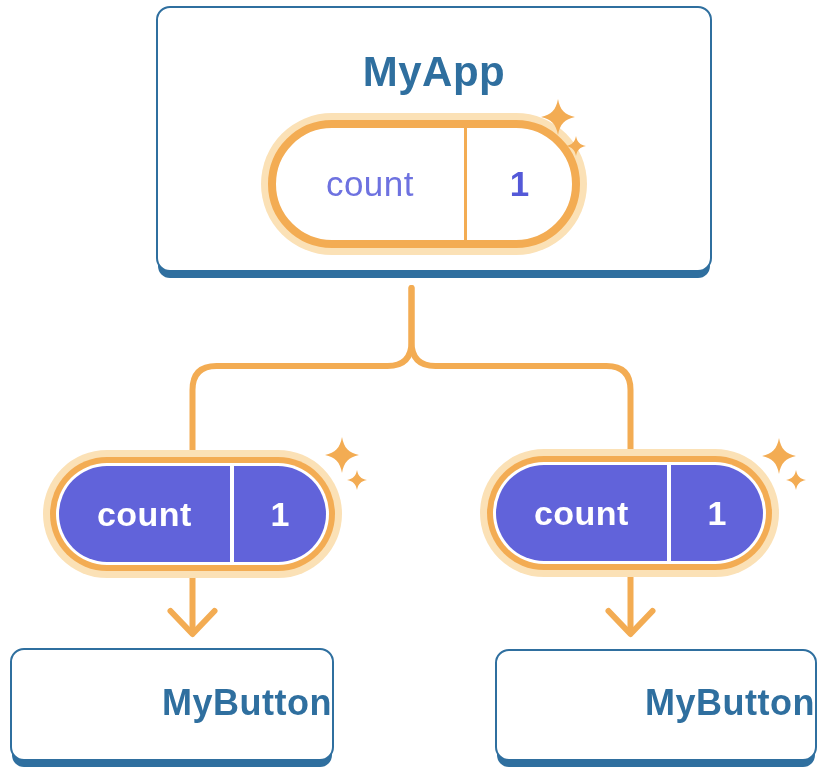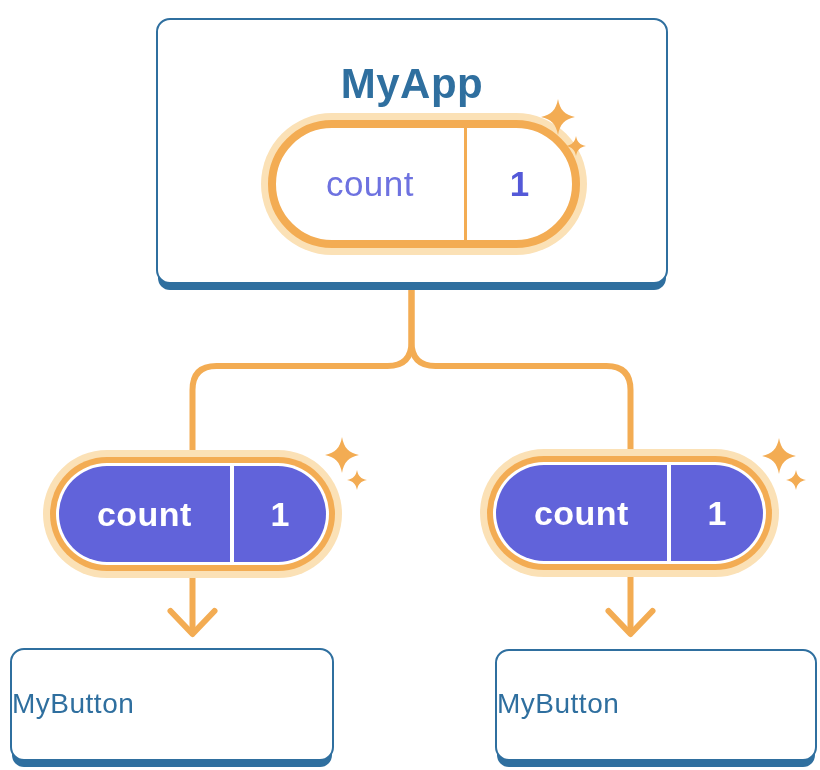--- a/index.html
+++ b/index.html
@@ -8,30 +8,30 @@
     font-family:"Liberation Sans", sans-serif;
   }
   
   .card{
     position:absolute;background:#fff;
     border:2.5px solid var(--blue,#2f6f9f);
     border-radius:14px;
     box-shadow:0 8px 0 -2px var(--blue,#2f6f9f);
     z-index:2;
   }
-  .card-root{left:156px;top:18px;width:508px;height:262px;}
+  .card-root{left:156px;top:6px;width:508px;height:262px;padding-left:44px;}
   .card-child-left{left:10px;top:648px;width:320px;height:109px;}
   .card-child-right{left:495px;top:649px;width:318px;height:108px;}
   .card-title{
     position:absolute;left:0;right:0;top:40px;text-align:center;
     font-size:42px;font-weight:700;letter-spacing:.5px;color:var(--blue,#2f6f9f);
   }
   .child-title{
     position:absolute;left:0;right:0;top:50%;transform:translateY(-54%);
-    text-align:left;font-size:28px;font-weight:400;letter-spacing:.5px;
+    text-align:right;font-size:36px;font-weight:700;letter-spacing:.5px;
     color:var(--blue,#2f6f9f);
   }
   
   .pill-root{
     position:absolute;left:268px;top:120px;width:296px;height:112px;
     background:#fff;border:8px solid var(--orange,#f3ac53);border-radius:999px;
     box-shadow:0 0 0 7px var(--glow,#fbe1b6);
     display:flex;align-items:stretch;z-index:2;
   }
   .pill-root .seg-label{

